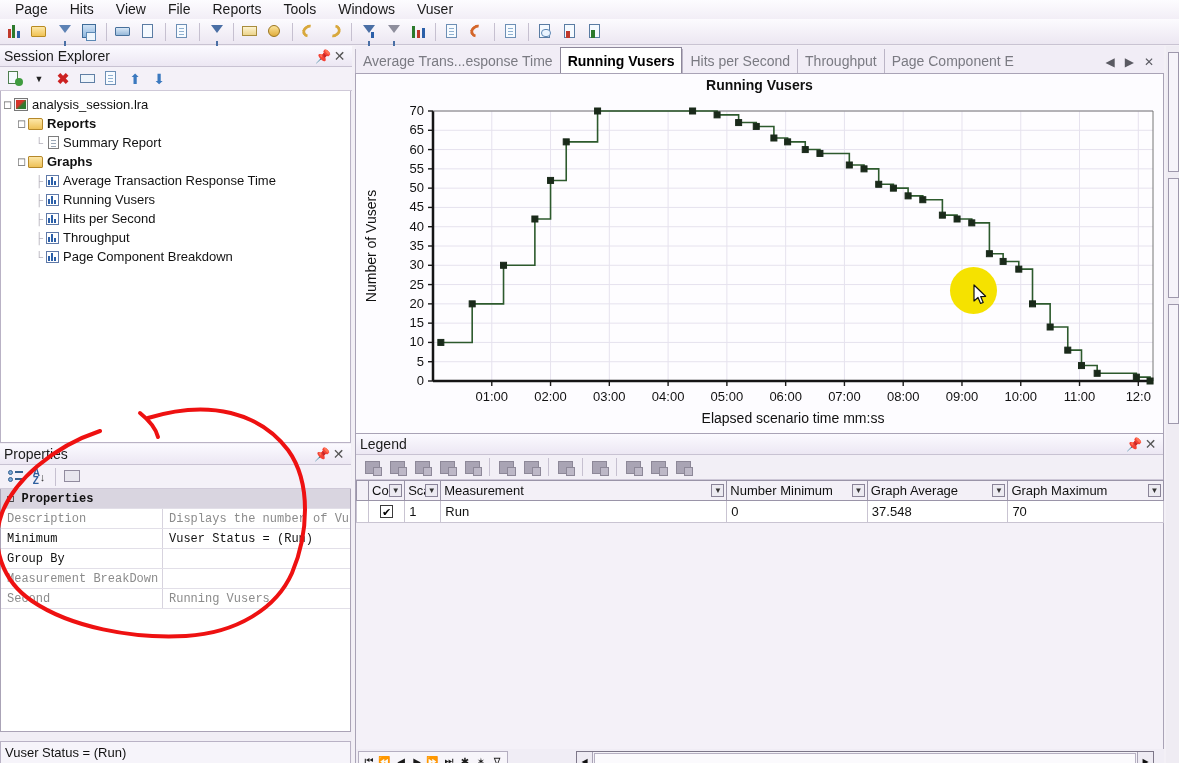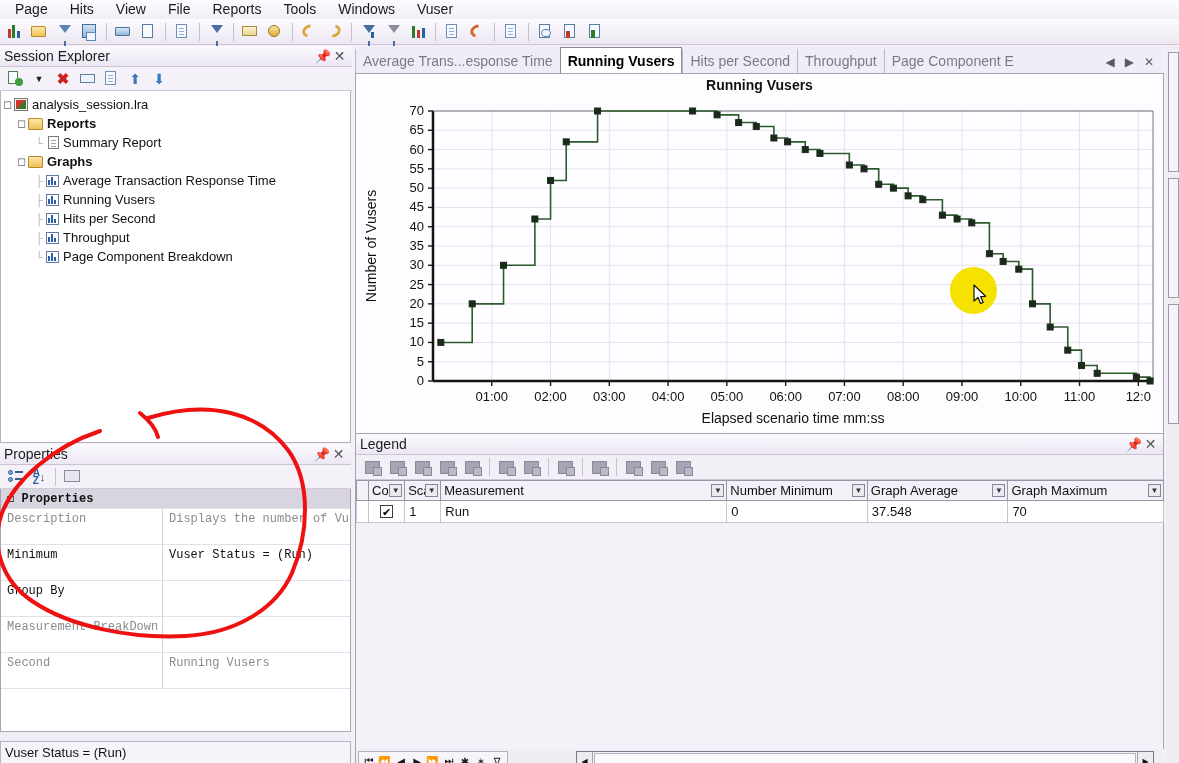--- a/index.html
+++ b/index.html
@@ -118,21 +118,21 @@
   .indent2 { padding-left:32px; }
   .indent3 { padding-left:32px; }
   .dash { color:#b4b0bb; }
 
   
   .propspane { position:absolute; left:0; top:398px; width:351px; height:314px; }
   .prop-toolbar { height:24px; background:#f4f1f8; border-bottom:1px solid #cfc9d8;
                   display:flex; align-items:center; padding-left:3px; }
   .proptbl { background:#fff; border:1px solid #aaa3b6; border-top:none;
              height:243px; width:351px; overflow:hidden; }
-  .prow { display:flex; height:36px; border-bottom:1px solid #e2dfe8; font-family:"Liberation Mono", monospace; font-size:12px;}
+  .prow { display:flex; height:20px; border-bottom:1px solid #e2dfe8; font-family:"Liberation Mono", monospace; font-size:12px;}
   .prow .k { width:162px; padding-left:6px; line-height:20px; border-right:1px solid #d7d3de; overflow:hidden; white-space:nowrap;}
   .prow .v { flex:1; padding-left:6px; line-height:20px; overflow:hidden; white-space:nowrap;}
   .prow.dim .k, .prow.dim .v { color:#8b8b8b; }
   .prow.hdr { background:#d9d5e0; height:20px; font-weight:bold; }
   .prow.hdr .k { border-right:none; width:auto; font-weight:bold; }
   .statusbox { position:absolute; left:0; top:695px; width:351px; height:68px;
                background:#f6f4fa; border:1px solid #b9b2c5; font-size:13px; padding:3px 4px; }
 
   
   .rightcol { position:absolute; left:355px; top:46px; width:809px; height:717px; }

